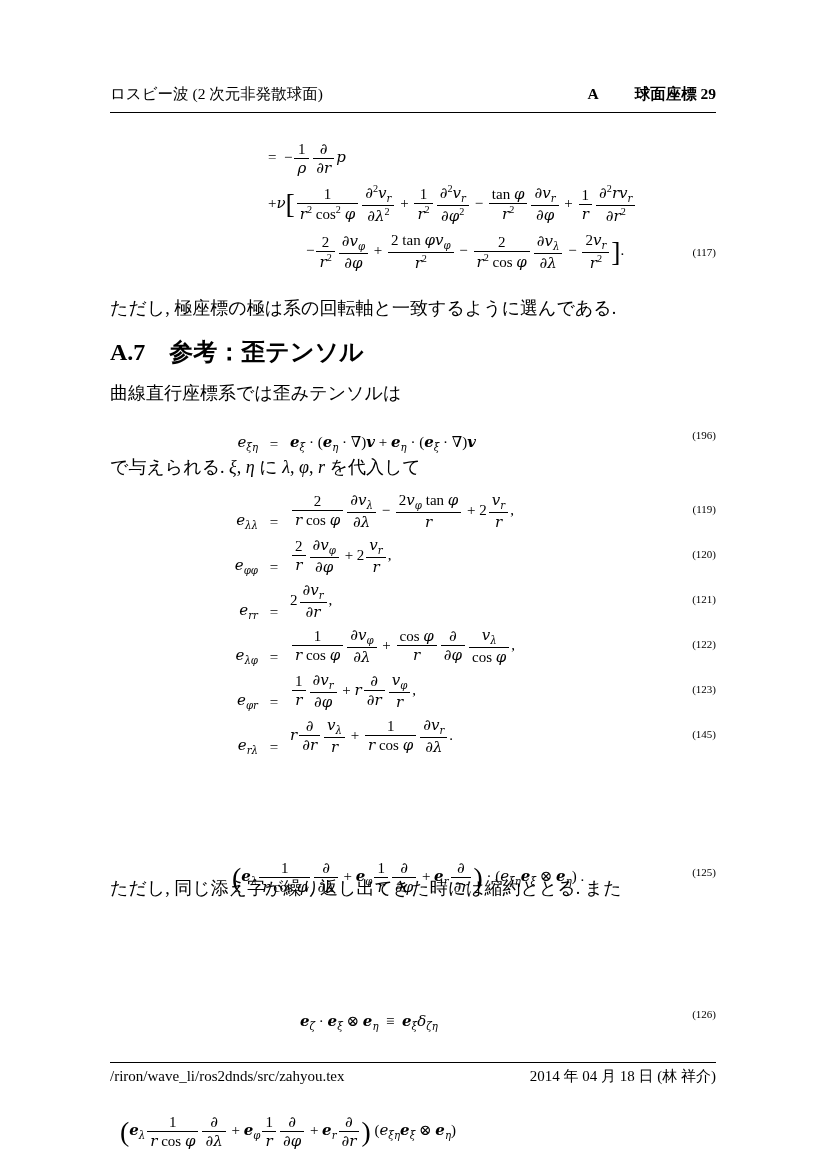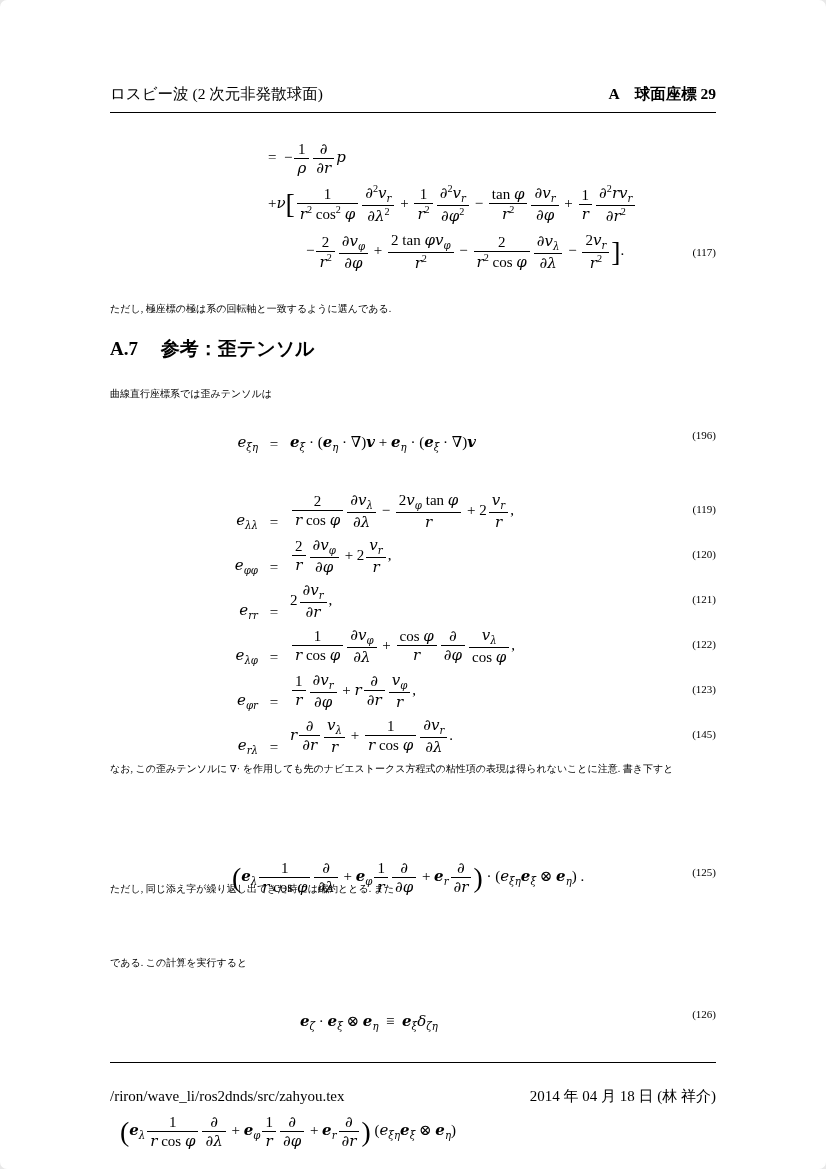--- a/index.html
+++ b/index.html
@@ -1,29 +1,29 @@
 <!DOCTYPE html>
 <html><head>
 <meta charset="utf-8">
 <style>
   html,body{margin:0;padding:0;background:#e8e8e8;}
   .page{position:relative;width:826px;height:1169px;background:#ffffff;margin:0 auto;
-        font-family:"Liberation Serif","DejaVu Serif",serif;color:#000;overflow:hidden;border-radius:7px;}
+        font-family:"Liberation Serif","DejaVu Serif",serif;color:#000;overflow:hidden;}
   .abs{position:absolute;left:110px;width:606px;}
   
   .header{top:84px;display:flex;justify-content:space-between;align-items:baseline;
           border-bottom:1.5px solid #000;padding-bottom:7px;font-size:15.5px;}
   .header-right{font-weight:bold;}
-  .header-right .gap1{margin-left:12px;}
+  .header-right .gap1{margin-left:33px;}
   .header-right .gap2{}
   .footer{top:1062px;display:flex;justify-content:space-between;align-items:baseline;
-          border-top:1.5px solid #000;padding-top:24px;font-size:15px;}
+          border-top:1.5px solid #000;padding-top:4px;font-size:15px;}
   
-  p.body-text{margin:0;font-size:10px;line-height:25px;text-align:justify;}
-  .heading{font-size:19px;font-weight:bold;}
+  p.body-text{margin:0;font-size:18px;line-height:25px;text-align:justify;}
+  .heading{font-size:24px;font-weight:bold;}
   .heading .sec-title{margin-left:18px;}
   
   .math{white-space:nowrap;font-size:15px;}
   .math i{font-family:"DejaVu Serif","Liberation Serif",serif;}
   sub{font-size:68%;} sup{font-size:68%;}
   .f{display:inline-block;vertical-align:middle;text-align:center;margin:0 2px;line-height:1.2;}
   .f .n{display:block;border-bottom:1px solid #000;padding:0 3px;}
   .f .d{display:block;padding:0 3px;}
   .br{font-size:185%;vertical-align:middle;line-height:0;}
   .eqline{position:relative;display:flex;align-items:center;margin-bottom:6px;}
@@ -69,20 +69,21 @@
 
   <p class="abs body-text" style="top:381px">曲線直行座標系では歪みテンソルは</p>
 
   <div class="abs eqrow" style="top:417px;height:36px">
     <span class="lhs math"><i>e</i><sub><i>ξη</i></sub></span>
     <span class="rel math">=</span>
     <span class="math"><b><i>e</i></b><sub><i>ξ</i></sub> · (<b><i>e</i></b><sub><i>η</i></sub> · ∇)<b><i>v</i></b> + <b><i>e</i></b><sub><i>η</i></sub> · (<b><i>e</i></b><sub><i>ξ</i></sub> · ∇)<b><i>v</i></b></span>
     <span class="eqno">(196)</span>
   </div>
 
+  <p class="abs body-text" style="top:455px">で与えられる. <i>ξ</i>, <i>η</i> に <i>λ</i>, <i>φ</i>, <i>r</i> を代入して</p>
 
   <div class="abs" style="top:486px">
     <div class="eqrow" style="height:45px">
       <span class="lhs math"><i>e</i><sub><i>λλ</i></sub></span>
       <span class="rel math">=</span>
       <span class="math"><span class="f"><span class="n">2</span><span class="d"><i>r</i> cos <i>φ</i></span></span><span class="f"><span class="n"><i>∂v</i><sub><i>λ</i></sub></span><span class="d"><i>∂λ</i></span></span> − <span class="f"><span class="n">2<i>v</i><sub><i>φ</i></sub> tan <i>φ</i></span><span class="d"><i>r</i></span></span> + 2<span class="f"><span class="n"><i>v</i><sub><i>r</i></sub></span><span class="d"><i>r</i></span></span>,</span>
       <span class="eqno">(119)</span>
     </div>
     <div class="eqrow" style="height:45px">
       <span class="lhs math"><i>e</i><sub><i>φφ</i></sub></span>
@@ -109,35 +110,33 @@
       <span class="eqno">(123)</span>
     </div>
     <div class="eqrow" style="height:45px">
       <span class="lhs math"><i>e</i><sub><i>rλ</i></sub></span>
       <span class="rel math">=</span>
       <span class="math"><i>r</i><span class="f"><span class="n"><i>∂</i></span><span class="d"><i>∂r</i></span></span><span class="f"><span class="n"><i>v</i><sub><i>λ</i></sub></span><span class="d"><i>r</i></span></span> + <span class="f"><span class="n">1</span><span class="d"><i>r</i> cos <i>φ</i></span></span><span class="f"><span class="n"><i>∂v</i><sub><i>r</i></sub></span><span class="d"><i>∂λ</i></span></span>.</span>
       <span class="eqno">(145)</span>
     </div>
   </div>
 
-  <p class="abs body-text" style="top:756px">なお, この歪みテンソルに ∇· を作用しても先のナビエストークス方程式の粘性項の表現は得られないことに注意. 書き下すと</p>
 
   <div class="abs eqrow" style="top:812px;height:48px">
     <span class="math" style="padding-left:122px"><span class="br">(</span><b><i>e</i></b><sub><i>λ</i></sub><span class="f"><span class="n">1</span><span class="d"><i>r</i> cos <i>φ</i></span></span><span class="f"><span class="n"><i>∂</i></span><span class="d"><i>∂λ</i></span></span> + <b><i>e</i></b><sub><i>φ</i></sub><span class="f"><span class="n">1</span><span class="d"><i>r</i></span></span><span class="f"><span class="n"><i>∂</i></span><span class="d"><i>∂φ</i></span></span> + <b><i>e</i></b><sub><i>r</i></sub><span class="f"><span class="n"><i>∂</i></span><span class="d"><i>∂r</i></span></span><span class="br">)</span> · (<i>e</i><sub><i>ξη</i></sub><b><i>e</i></b><sub><i>ξ</i></sub> ⊗ <b><i>e</i></b><sub><i>η</i></sub>) .</span>
     <span class="eqno">(125)</span>
   </div>
 
   <p class="abs body-text" style="top:876px">ただし, 同じ添え字が繰り返し出てきた時には縮約ととる. また</p>
 
   <div class="abs eqrow" style="top:912px;height:36px">
     <span class="math" style="padding-left:190px"><b><i>e</i></b><sub><i>ζ</i></sub> · <b><i>e</i></b><sub><i>ξ</i></sub> ⊗ <b><i>e</i></b><sub><i>η</i></sub> &nbsp;≡&nbsp; <b><i>e</i></b><sub><i>ξ</i></sub><i>δ</i><sub><i>ζη</i></sub></span>
     <span class="eqno">(126)</span>
   </div>
 
-  <p class="abs body-text" style="top:950px">である. この計算を実行すると</p>
 
   <div class="abs eqrow" style="top:980px;height:50px">
     <span class="math" style="padding-left:10px"><span class="br">(</span><b><i>e</i></b><sub><i>λ</i></sub><span class="f"><span class="n">1</span><span class="d"><i>r</i> cos <i>φ</i></span></span><span class="f"><span class="n"><i>∂</i></span><span class="d"><i>∂λ</i></span></span> + <b><i>e</i></b><sub><i>φ</i></sub><span class="f"><span class="n">1</span><span class="d"><i>r</i></span></span><span class="f"><span class="n"><i>∂</i></span><span class="d"><i>∂φ</i></span></span> + <b><i>e</i></b><sub><i>r</i></sub><span class="f"><span class="n"><i>∂</i></span><span class="d"><i>∂r</i></span></span><span class="br">)</span> (<i>e</i><sub><i>ξη</i></sub><b><i>e</i></b><sub><i>ξ</i></sub> ⊗ <b><i>e</i></b><sub><i>η</i></sub>)</span>
   </div>
 
   <div class="abs footer">
     <span>/riron/wave_li/ros2dnds/src/zahyou.tex</span>
     <span>2014 年 04 月 18 日 (林 祥介)</span>
   </div>
 

